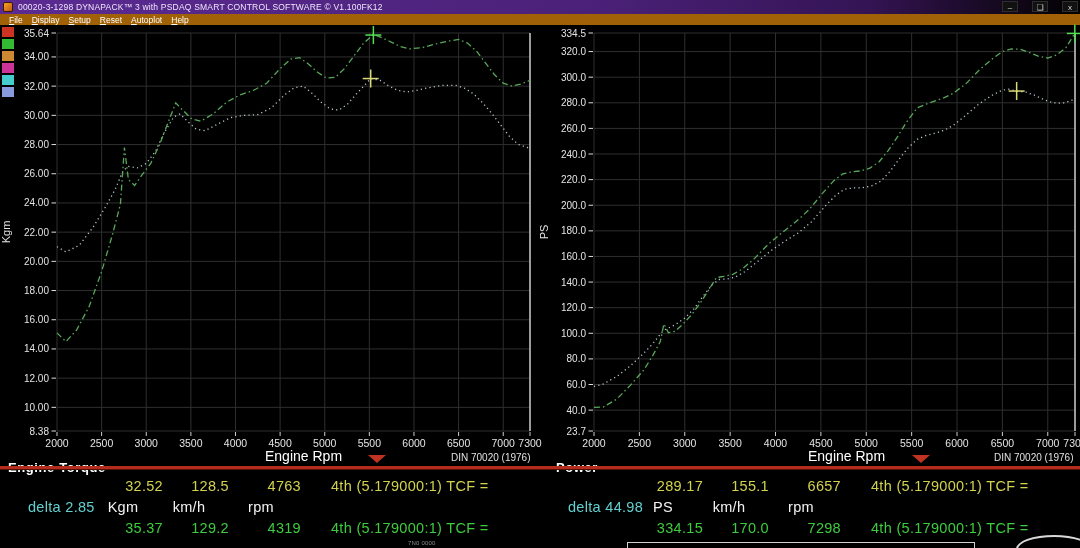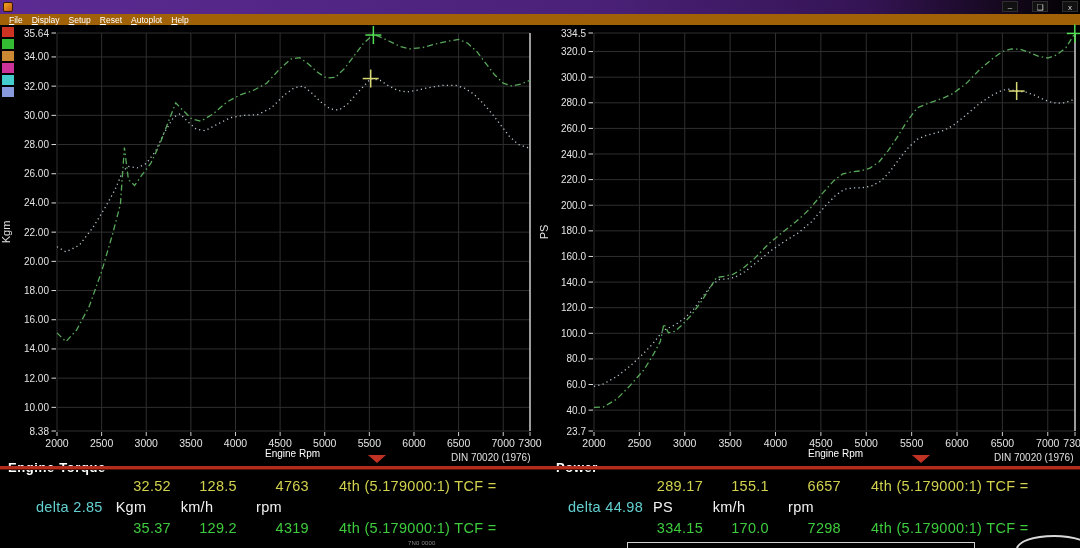--- a/index.html
+++ b/index.html
@@ -22,30 +22,30 @@
   
   .chart-region{position:absolute;left:0;top:25px;width:1080px;height:423px;background:#000;}
   .swatches{position:absolute;left:2px;top:2px;width:13px;}
   .swatch{width:12px;height:10px;margin-bottom:2px;}
   svg.chart{position:absolute;top:0;width:540px;height:423px;overflow:visible;}
   #chart-0{left:0;}
   #chart-1{left:540px;}
   svg text{font-family:"Liberation Sans",sans-serif;}
   
   .chart-title{position:absolute;top:448px;font-size:13px;font-weight:bold;letter-spacing:.6px;color:#fff;white-space:nowrap;margin-top:12px;}
-  .xaxis-label{position:absolute;top:448px;font-size:10px;color:#fff;white-space:nowrap;}
+  .xaxis-label{position:absolute;top:448px;font-size:14px;color:#fff;white-space:nowrap;}
   .tri{position:absolute;top:455px;width:0;height:0;border-left:9px solid transparent;
        border-right:9px solid transparent;border-top:8px solid #c03224;}
   .std-label{position:absolute;top:452px;font-size:10px;color:#e0e0e0;white-space:nowrap;}
   
   .divider{position:absolute;left:0;top:466px;width:1080px;height:3px;background:#b32c1c;}
   .divider2{position:absolute;left:0;top:469px;width:1080px;height:1px;background:#551008;}
   
   .panel{position:absolute;top:475px;width:540px;height:73px;}
-  #panel-left{left:8px;} #panel-right{left:540px;}
+  #panel-left{left:0;} #panel-right{left:540px;}
   .panel span{position:absolute;font-size:14.5px;letter-spacing:.3px;white-space:nowrap;}
   .r1{top:3px;} .r2{top:24px;} .r3{top:45px;}
   .v1{left:83px;width:80px;text-align:right;}
   .v2{left:149px;width:80px;text-align:right;}
   .v3{left:221px;width:80px;text-align:right;}
   .u1{left:83px;width:80px;text-align:center;}
   .u2{left:149px;width:80px;text-align:center;}
   .u3{left:221px;width:80px;text-align:center;}
   .gear{left:331px;font-size:14px;}
   .delta{left:28px;}
@@ -55,20 +55,21 @@
   .partial-rect{position:absolute;left:627px;top:542px;width:348px;height:12px;border:1.5px solid #d0d0d0;background:#000;box-sizing:border-box;}
   .partial-ellipse{position:absolute;left:1016px;top:535px;width:76px;height:28px;border:2px solid #d9d9d9;border-radius:50%;background:#000;box-sizing:border-box;}
 </style>
 </head>
 <body>
 
 <div class="screen">
 
   <div class="titlebar">
     <span class="app-icon"></span>
+    <span class="title-text">00020-3-1298 DYNAPACK™ 3 with PSDAQ SMART CONTROL SOFTWARE © V1.100FK12</span>
     <div class="win-buttons">
       <span class="win-btn">–</span>
       <span class="win-btn">❏</span>
       <span class="win-btn">x</span>
     </div>
   </div>
 
   <div class="menubar" id="menubar">
       <span class="menu-item"><u>F</u>ile</span>
       <span class="menu-item"><u>D</u>isplay</span>

